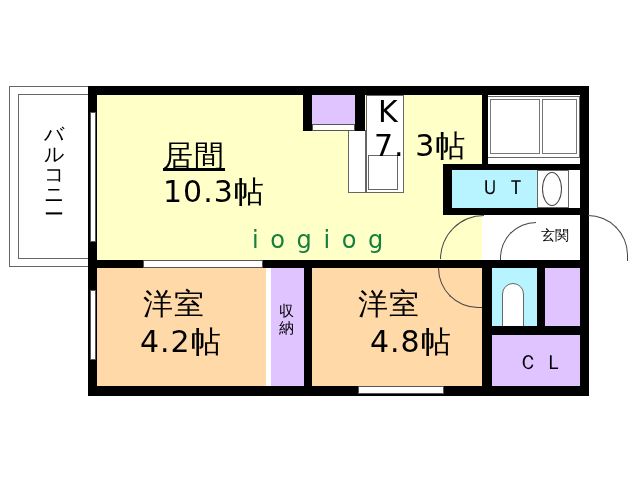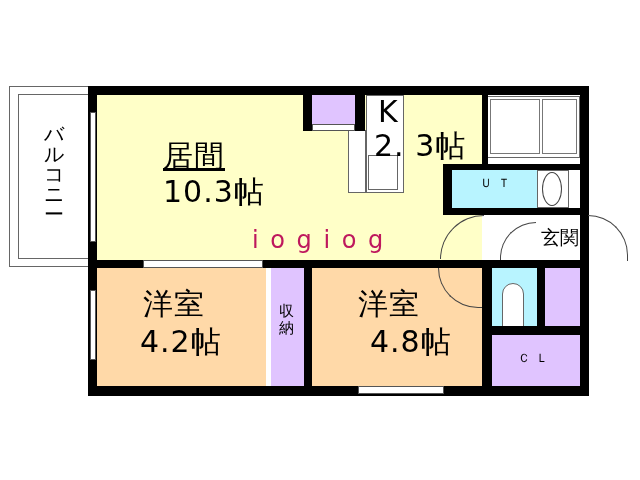--- a/index.html
+++ b/index.html
@@ -2,21 +2,21 @@
 <html><head>
 <meta charset="utf-8">
 <style>
   html, body { margin:0; padding:0; background:#ffffff; }
   body { width:640px; height:480px; position:relative; overflow:hidden; font-family:"DejaVu Sans", sans-serif; }
   .abs { position:absolute; box-sizing:border-box; }
   .wall { position:absolute; background:#000; }
   .win { position:absolute; background:#fff; border:1px solid #555; box-sizing:border-box; }
   .lbl { position:absolute; color:#000; white-space:pre; line-height:1.05; }
   .big { font-size:30px; font-family:"DejaVu Sans", sans-serif; letter-spacing:1px; }
-  .small { font-size:12px; letter-spacing:6px; }
+  .small { font-size:20px; letter-spacing:6px; }
   .arc { position:absolute; border:1px solid #444; box-sizing:border-box; }
 </style>
 </head>
 <body>
 
 <div class="abs" style="left:9px;top:86px;width:87px;height:181px;border:1px solid #666;background:#fff;"></div>
 <div class="abs" style="left:18px;top:94px;width:74px;height:165px;border:1px solid #666;background:#fff;"></div>
 <div class="lbl" style="left:44px;top:124px;font-size:20px;line-height:20px;">バ
 ル
 コ
@@ -74,23 +74,23 @@
 <div class="win" style="left:312px;top:124px;width:43px;height:7px;"></div>
 
 <div class="arc" style="left:440px;top:215px;width:44px;height:44px;border-radius:44px 0 0 0;border-right:none;border-bottom:none;"></div>
 <div class="arc" style="left:500px;top:222px;width:36px;height:38px;border-radius:36px 0 0 0;border-right:none;border-bottom:none;"></div>
 <div class="arc" style="left:588px;top:215px;width:40px;height:46px;border-radius:0 46px 0 0;border-left:none;border-bottom:none;"></div>
 <div class="arc" style="left:438px;top:268px;width:44px;height:40px;border-radius:0 0 0 44px;border-right:none;border-top:none;"></div>
 
 <div class="lbl big" style="left:163px;top:140px;text-decoration:underline;">居間</div>
 <div class="lbl big" style="left:163px;top:176px;">10.3帖</div>
 <div class="lbl big" style="left:378px;top:96px;">K</div>
-<div class="lbl big" style="left:374px;top:130px;">2. 3帖</div>
+<div class="lbl big" style="left:374px;top:130px;">7. 3帖</div>
 <div class="lbl big" style="left:143px;top:288px;">洋室</div>
 <div class="lbl big" style="left:140px;top:326px;text-align:center;">4.2帖</div>
 <div class="lbl big" style="left:358px;top:288px;">洋室</div>
 <div class="lbl big" style="left:370px;top:326px;">4.8帖</div>
 <div class="lbl" style="left:279px;top:303px;font-size:15px;line-height:17px;">収
 納</div>
 <div class="lbl small" style="left:480px;top:177px;">ＵＴ</div>
-<div class="lbl" style="left:541px;top:228px;font-size:19px;">玄関</div>
+<div class="lbl" style="left:541px;top:228px;font-size:14px;">玄関</div>
 <div class="lbl small" style="left:518px;top:352px;text-align:right;">ＣＬ</div>
-<div class="lbl" style="left:252px;top:228px;font-size:24px;color:#be185d;letter-spacing:2px;">i o g i o g</div>
+<div class="lbl" style="left:252px;top:228px;font-size:24px;color:#15803d;letter-spacing:2px;">i o g i o g</div>
 
 </body></html>

